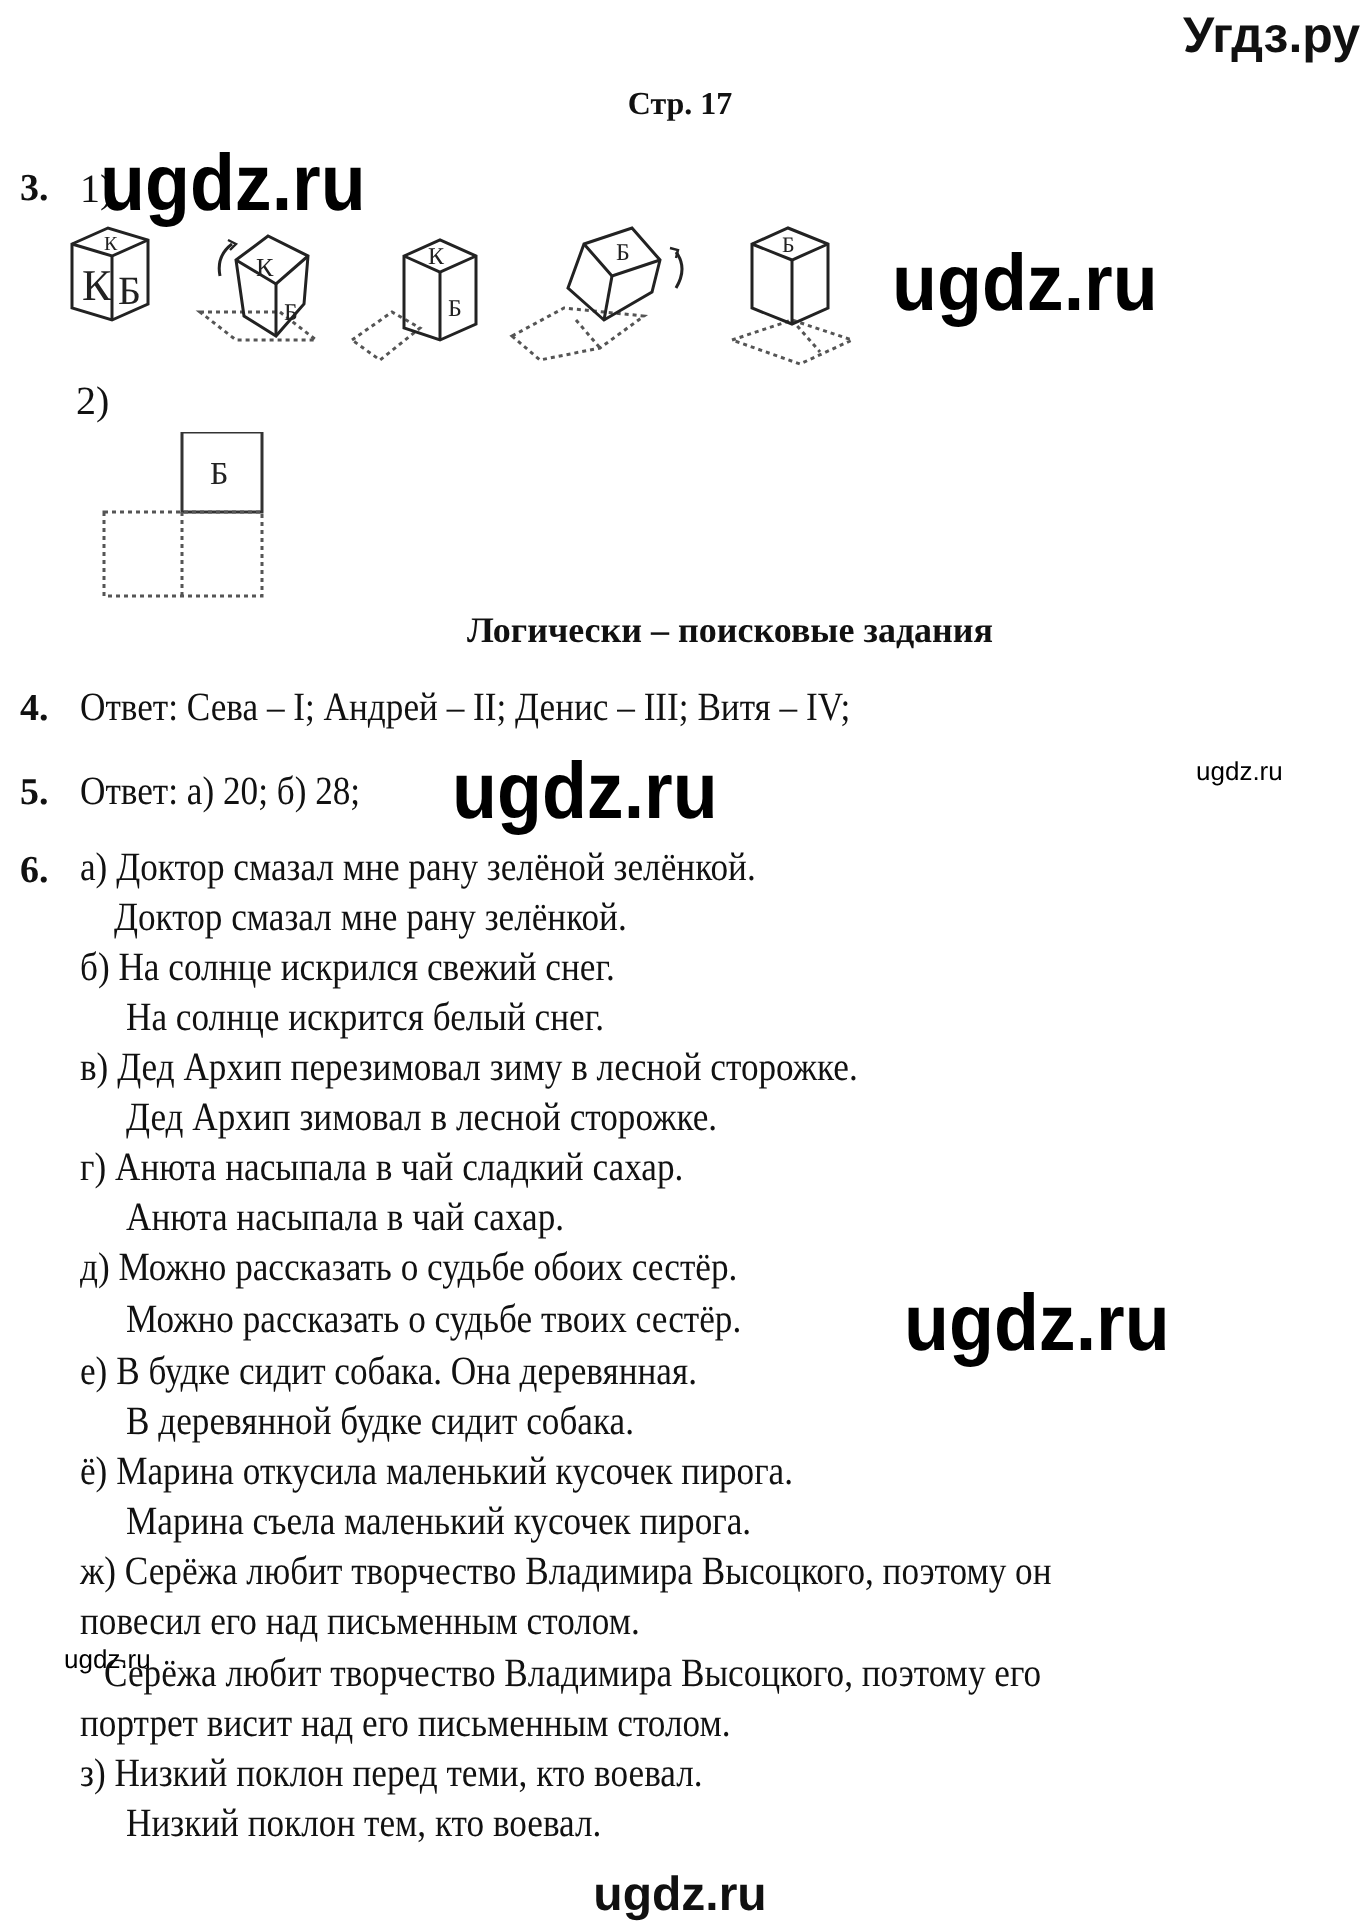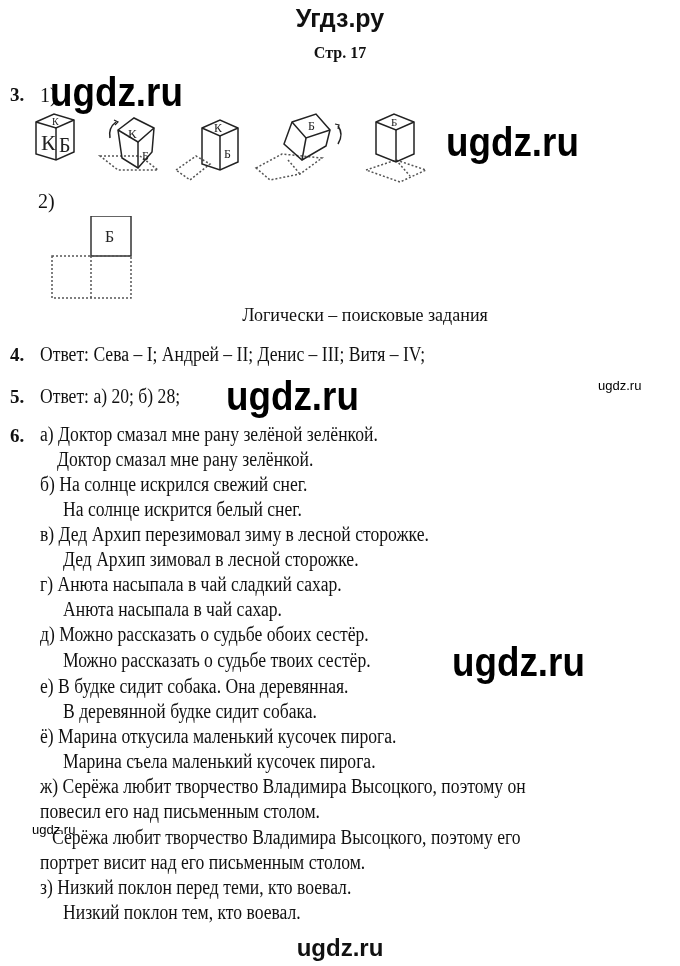--- a/index.html
+++ b/index.html
@@ -1,24 +1,24 @@
 <!DOCTYPE html>
 <html><head>
 <meta charset="utf-8">
 <style>
   html, body { margin:0; padding:0; background:#ffffff; }
   body { width:680px; height:966px; position:relative; overflow:hidden; color:#111; font-family:"Liberation Serif", serif; }
   .abs { position:absolute; white-space:nowrap; }
-  .site-title { left:0; width:680px; top:4px; text-align:center; font-family:"Liberation Sans", sans-serif; font-weight:bold; font-size:25px; }
+  .site-title { left:0; width:680px; top:4px; text-align:right; font-family:"Liberation Sans", sans-serif; font-weight:bold; font-size:25px; }
   .page-num { left:0; width:680px; top:44px; text-align:center; font-weight:bold; font-size:16px; }
   .wm-big { font-family:"Liberation Sans", sans-serif; font-weight:bold; font-size:40px; color:#000; letter-spacing:0px; transform:scaleX(0.92); transform-origin:left top; }
   .wm-small { font-family:"Liberation Sans", sans-serif; font-size:13px; color:#000; }
   .num { font-weight:bold; font-size:19px; }
   .line { font-size:20px; transform:scaleX(0.88); transform-origin:left top; }
-  .section-head { left:0; width:680px; top:305px; text-align:center; font-weight:normal; font-size:18px; padding-left:50px; box-sizing:border-box; }
+  .section-head { left:0; width:680px; top:305px; text-align:center; font-weight:bold; font-size:18px; padding-left:50px; box-sizing:border-box; }
   .cubes { left:30px; top:108px; }
   .net { left:50px; top:216px; }
   .label2 { left:38px; top:190px; font-size:20px; }
 </style>
 </head>
 <body>
 
 <div class="abs site-title">Угдз.ру</div>
 <div class="abs page-num">Стр. 17</div>
 

